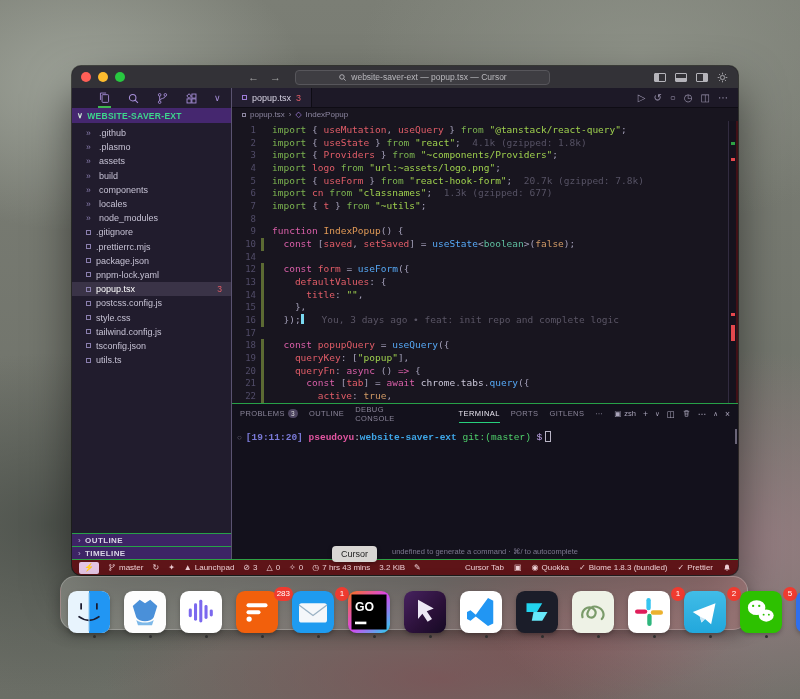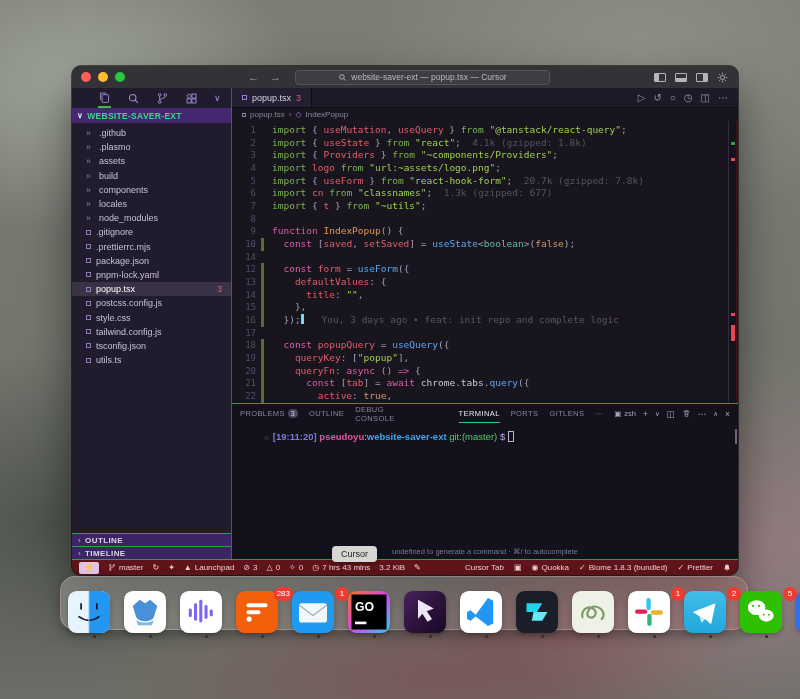--- a/index.html
+++ b/index.html
@@ -93,21 +93,21 @@
 
   
   .panel { height:156px; border-top:1px solid #27a148; background:#13111c; display:flex; flex-direction:column; }
   .panelhead { height:19px; display:flex; align-items:center; padding:0 8px; gap:11px; font-size:7.5px;
     color:#8a8599; letter-spacing:.4px; flex-shrink:0; }
   .ptab { height:100%; display:flex; align-items:center; gap:3px; }
   .ptab.active { color:#e8e5f0; border-bottom:1px solid #27d07c;margin-left:40px; }
   .pbadge { background:#4d4560; border-radius:6px; padding:0 3px; color:#ddd; font-size:6.5px; height:9px; line-height:9px; }
   .pactions { margin-left:auto; display:flex; gap:7px; align-items:center; color:#aaa5ba; font-size:8.5px; letter-spacing:0; }
   .pactions .shell { display:flex; gap:3px; align-items:center; font-size:7.5px; }
-  .term { flex:1; font-family:Liberation Sans, sans-serif; font-size:9.5px; padding:8px 0 0 5px; position:relative;margin-left:27px; }
+  .term { flex:1; font-family:Liberation Mono, monospace; font-size:9.5px; padding:8px 0 0 5px; position:relative; }
   .deco { color:#6a6579; font-size:8px; margin-right:4px; }
   .tcaret { display:inline-block; width:6px; height:11px; border:1px solid #b9b5c6; vertical-align:-2px; margin-left:3px; }
   .tscroll { position:absolute; right:1px; top:6px; width:2px; height:15px; background:#6a6578; }
   .hint { height:12px; font-size:7.5px; color:#7d7890; text-align:center; flex-shrink:0; }
 
   
   .statusbar { height:16px; background:#5e1418; border-top:1px solid #2ea043; display:flex; align-items:center;
     font-size:8px; color:#eccdd2; padding:0 7px; justify-content:space-between; }
   .sbside { display:flex; align-items:center; }
   .sbitem { display:flex; align-items:center; gap:3px; margin-right:9px; white-space:nowrap; }

